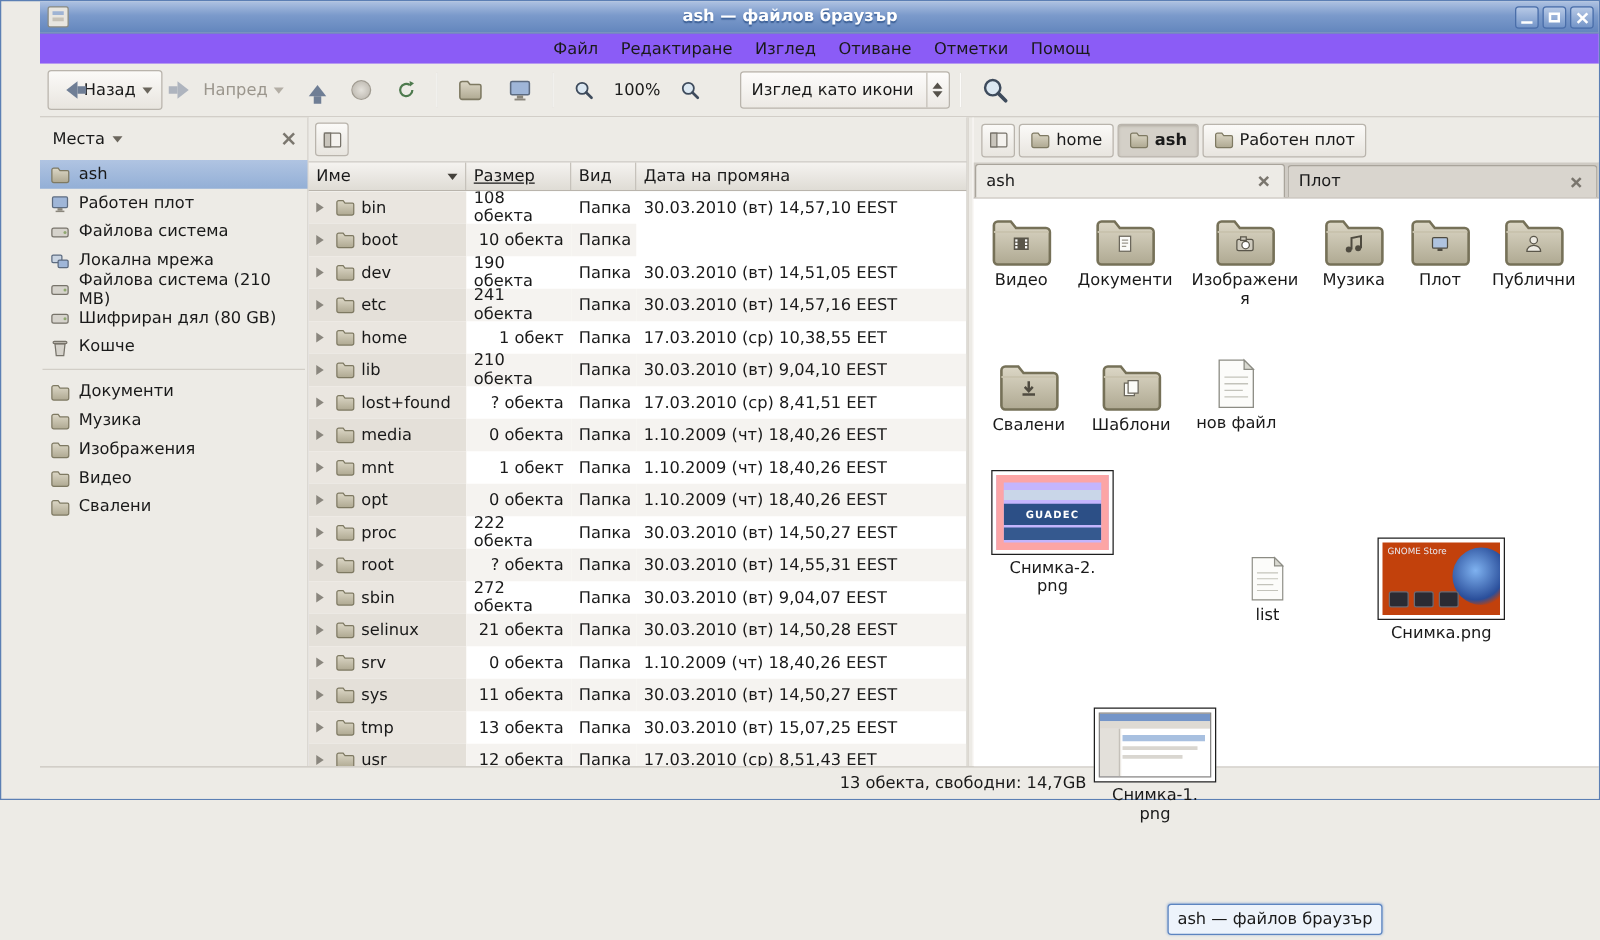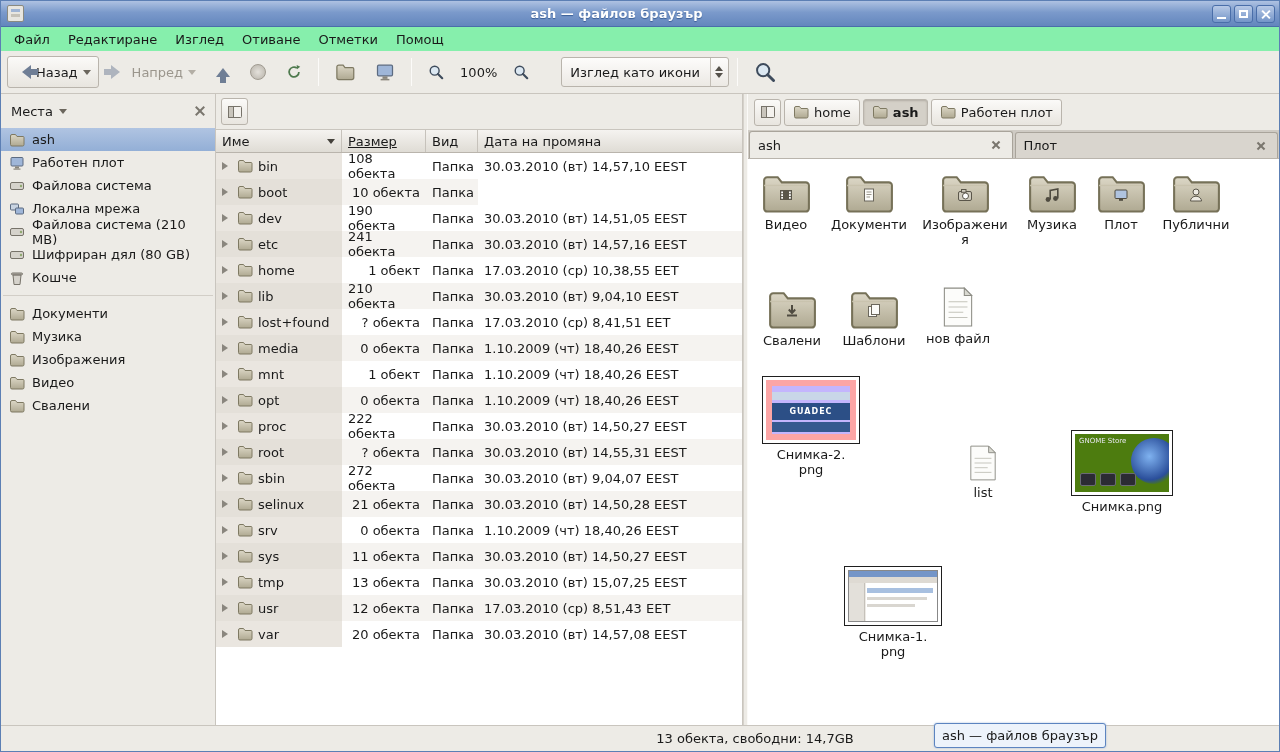--- a/index.html
+++ b/index.html
@@ -1,33 +1,33 @@
 <!DOCTYPE html>
 <html><head>
 <meta charset="utf-8">
 <style>
   * { margin:0; padding:0; box-sizing:border-box; }
   html,body { width:1280px; height:752px; overflow:hidden; }
   body { font-family:"DejaVu Sans","Liberation Sans",sans-serif; font-size:13px; color:#1a1a1a; background:#EDEBE6; }
-  .window { position:relative; width:1280px; height:752px; display:flex; flex-direction:column; background:#EDEBE6; border:1px solid #5C7FB4; }
+  .window { position:relative; width:1280px; height:640px; display:flex; flex-direction:column; background:#EDEBE6; border:1px solid #5C7FB4;padding-left:31px; }
 
   
   .titlebar { height:26px; flex:0 0 26px; background:linear-gradient(#AEC2E2,#7B9ACB 45%,#6386BD); display:flex; align-items:center; padding:0 4px; border-bottom:1px solid #4A6EA9; }
   .title-icon { width:17px; height:17px; background:#E8E6E0; border:1px solid #8A8A80; border-radius:2px; margin-left:2px; position:relative; }
   .title-icon::before { content:""; position:absolute; left:3px; top:3px; width:9px; height:3px; background:#9FB4D4; }
   .title-icon::after { content:""; position:absolute; left:3px; top:8px; width:9px; height:3px; background:#C6C2B8; }
   .title-text { flex:1; text-align:center; font-weight:bold; color:#fff; text-shadow:0 1px 1px #3A5E95; }
   .winbtn { width:19px; height:18px; margin-left:3px; border:1px solid #4A6EA9; border-radius:3px; background:linear-gradient(#B7C9E6,#7ronone); background:linear-gradient(#B7C9E6,#7495C8); position:relative; }
   .winbtn.min::before { content:""; position:absolute; left:4px; right:4px; bottom:3px; height:2px; background:#fff; }
   .winbtn.max::before { content:""; position:absolute; left:4px; right:4px; top:4px; bottom:4px; border:2px solid #fff; }
   .winbtn.close::before,.winbtn.close::after { content:""; position:absolute; left:8px; top:3px; width:2px; height:11px; background:#fff; }
   .winbtn.close::before { transform:rotate(45deg); } .winbtn.close::after { transform:rotate(-45deg); }
 
   
-  .menubar { height:24px; flex:0 0 24px; display:flex; align-items:center; background:#86efac; padding-left:4px; }
+  .menubar { height:24px; flex:0 0 24px; display:flex; align-items:center; background:#8b5cf6; padding-left:4px;justify-content:center; }
   .menu-item { padding:3px 9px; border-radius:2px; }
 
   
   .toolbar { height:43px; flex:0 0 43px; display:flex; align-items:center; background:#EDEBE6; border-bottom:1px solid #C9C5BE; padding:0 6px; gap:4px; }
   .tbtn { display:flex; align-items:center; gap:5px; height:32px; padding:0 7px; border:1px solid #B9B4AC; border-radius:3px; background:linear-gradient(#FBFAF8,#E8E5DF); }
   .tbtn.flat { border-color:transparent; background:transparent; }
   .tbtn.disabled { color:#9B968D; }
   .tsep { width:1px; height:28px; background:#C9C5BE; border-right:1px solid #FCFBF9; margin:0 4px; }
   .arrL { width:0; height:0; border:7px solid transparent; border-right:9px solid #6F7E95; position:relative; }
   .arrL::after { content:""; position:absolute; left:9px; top:-3px; width:7px; height:6px; background:#6F7E95; }
@@ -101,21 +101,21 @@
   .bigicon { position:relative; width:50px; height:42px; }
   .bigicon svg.fold { position:absolute; inset:0; }
   .emblem { position:absolute; left:50%; top:54%; transform:translate(-50%,-50%); }
 
   
   .thumb { border:1px solid #1f1f1f; background:#fff; padding:3px; }
   .t2 { width:98px; height:68px; } .t2 .inner { width:100%; height:100%; background:#c4b5fd; border:6px solid #fca5a5; position:relative; overflow:hidden; }
   .t2 .band1 { position:absolute; top:6px; left:0; right:0; height:8px; background:#C9D6E8; }
   .t2 .band2 { position:absolute; top:17px; left:0; right:0; height:17px; background:#2C4F86; color:#fff; font-size:8px; font-weight:bold; text-align:center; line-height:17px; letter-spacing:1px; }
   .t2 .band3 { position:absolute; bottom:2px; left:0; right:0; height:10px; background:#35598F; }
-  .tp { width:102px; height:66px; } .tp .inner { width:100%; height:100%; background:#4d7c0f; position:relative; overflow:hidden; }
+  .tp { width:102px; height:66px; } .tp .inner { width:100%; height:100%; background:#c2410c; position:relative; overflow:hidden; }
   .tp .gs { position:absolute; top:3px; left:4px; color:#E8E8F0; font-size:7px; }
   .tp .swirl { position:absolute; right:-8px; top:4px; width:46px; height:46px; border-radius:50%; background:radial-gradient(circle at 40% 40%, #7FB2F0, #2A4E9A 60%, transparent 75%); }
   .tp .shirt { position:absolute; bottom:6px; width:16px; height:13px; background:#2B2B33; border:1px solid #6A6A74; border-radius:2px; }
   .t1 { width:98px; height:60px; } .t1 .inner { width:100%; height:100%; background:#EDEAE5; border:1px solid #888; position:relative; overflow:hidden; }
   .t1 .tbarA { position:absolute; top:0; left:0; right:0; height:6px; background:#7495C8; }
   .t1 .tbarB { position:absolute; top:6px; left:0; right:0; height:6px; background:#DEDAD3; }
   .t1 .sideA { position:absolute; top:12px; bottom:0; left:0; width:16px; background:#E3E0DA; border-right:1px solid #C5C1BA; }
   .t1 .mainA { position:absolute; top:12px; bottom:0; left:17px; right:0; background:#fff; }
   .t1 .lineSel { position:absolute; top:17px; left:18px; right:4px; height:5px; background:#A8C0E0; }
   .t1 .line2 { position:absolute; top:26px; left:18px; right:10px; height:3px; background:#D9D6D0; }

